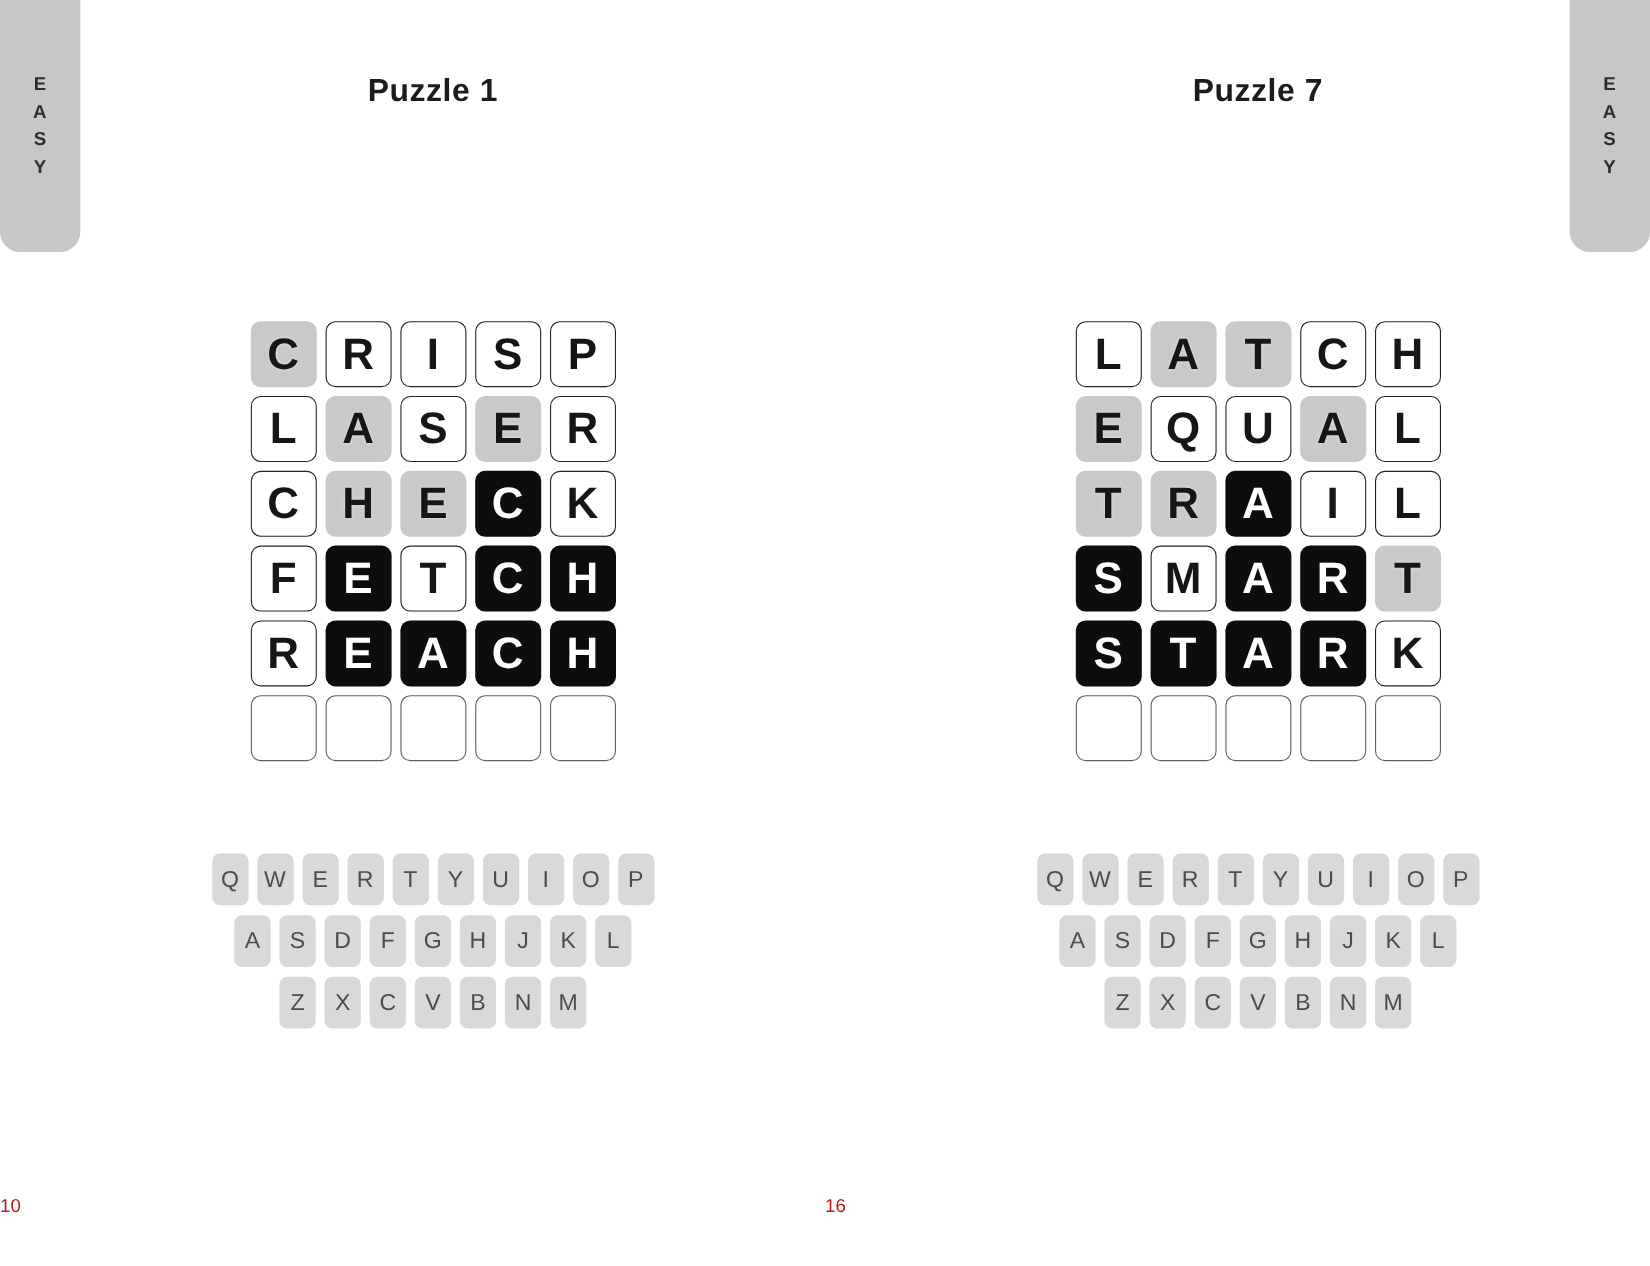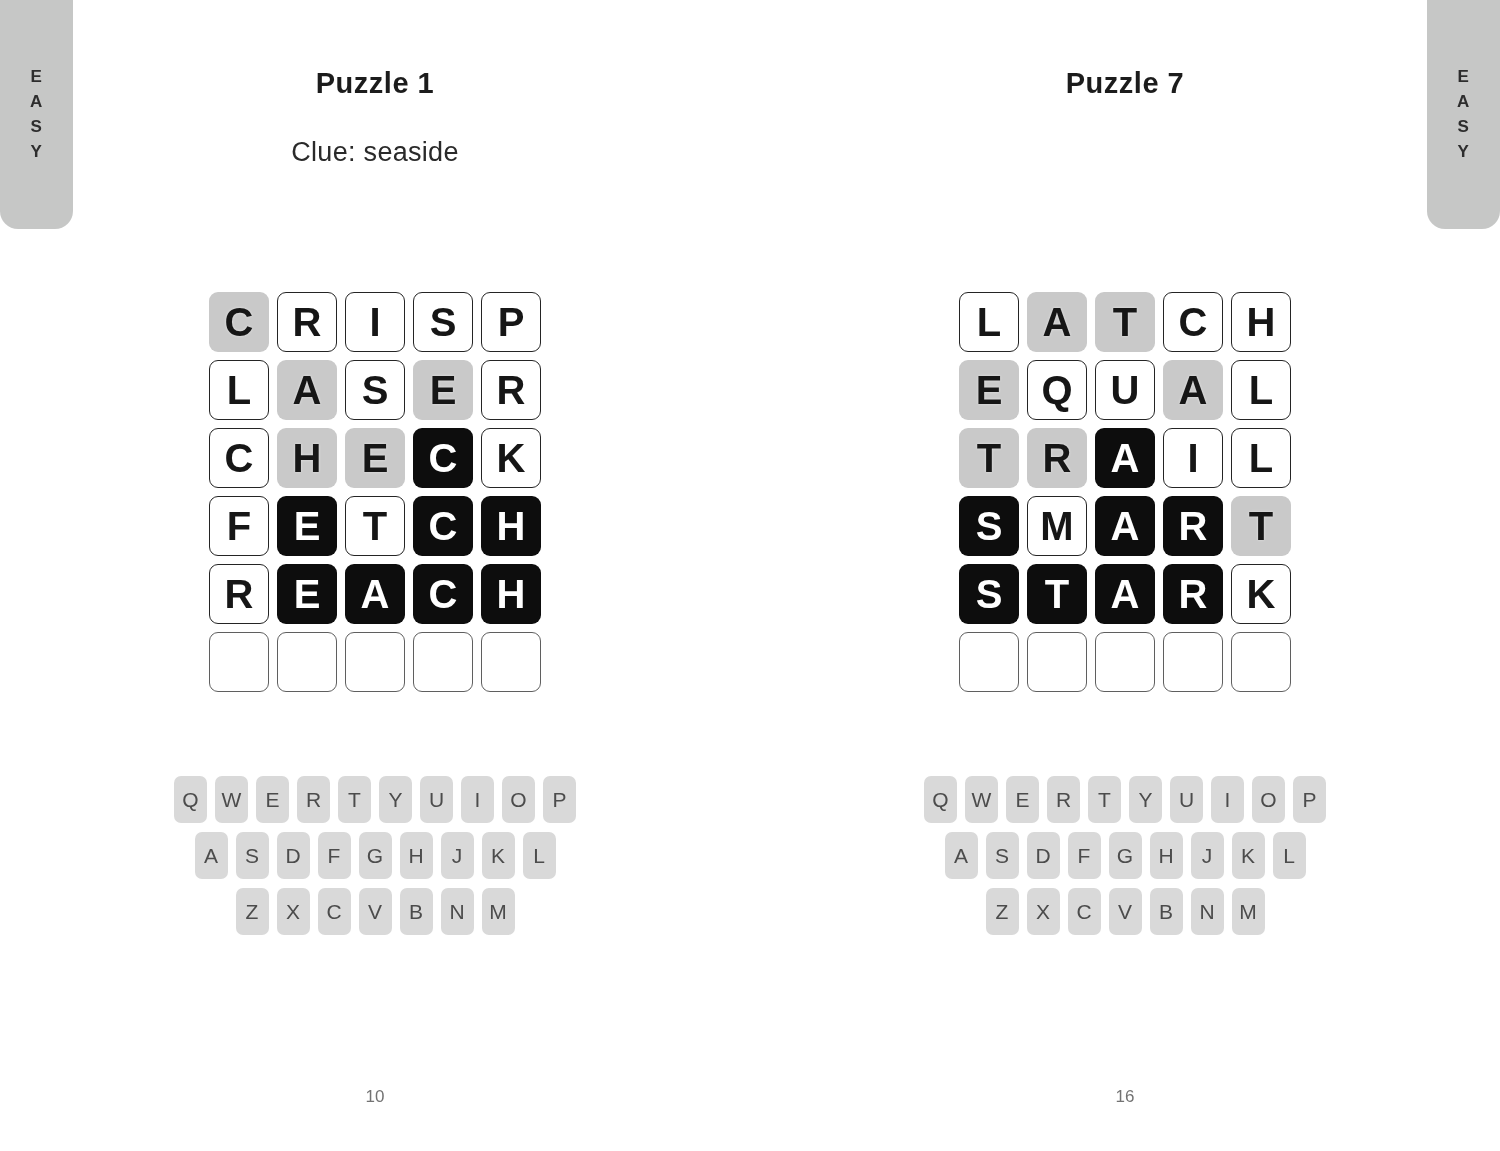--- a/index.html
+++ b/index.html
@@ -27,21 +27,21 @@
     font-size: 17px;
     font-weight: bold;
     color: #2d2d2d;
     letter-spacing: 0.5px;
   }
   .easy-tab.left  { left: 0;  border-radius: 0 0 18px 18px; }
   .easy-tab.right { right: 0; border-radius: 0 0 18px 18px; }
   .easy-tab span { line-height: 18px; }
 
   
-  .page-col { position: absolute; top: 0; width: 750px; height: 100%; }
+  .page-col { position: absolute; top: 0; width: 750px; height: 100%; padding-left: 37px; }
   .page-col.left  { left: 0; }
   .page-col.right { left: 750px; }
 
   .p-title {
     position: absolute; top: 67px; left: 0; width: 100%;
     text-align: center;
     font-size: 29px; font-weight: bold; color: #1c1c1c;
     letter-spacing: 0.5px;
   }
   .p-clue {
@@ -94,22 +94,22 @@
     border-radius: 7px;
     background: var(--key-bg, #d9d9d9);
     color: #4c4c4c;
     display: flex; align-items: center; justify-content: center;
     font-size: 21px;
     cursor: pointer;
   }
 
   .page-num {
     position: absolute; top: 1087px; left: 0; width: 100%;
-    text-align: center;
-    font-size: 17px; color: #737373;
+    text-align: left;
+    font-size: 17px; color: #b91c1c;
   }
 </style>
 </head>
 <body>
 
 <div class="sheet">
 
   <div class="easy-tab left">
     <span>E</span>
     <span>A</span>
@@ -118,21 +118,20 @@
   </div>
   <div class="easy-tab right">
     <span>E</span>
     <span>A</span>
     <span>S</span>
     <span>Y</span>
   </div>
 
   <div class="page-col left">
     <div class="p-title">Puzzle 1</div>
-    <div class="p-clue">Clue: seaside</div>
     <div class="grid">
         <div class="grid-row">
           <div class="tile tile-g">C</div>
           <div class="tile tile-w">R</div>
           <div class="tile tile-w">I</div>
           <div class="tile tile-w">S</div>
           <div class="tile tile-w">P</div>
         </div>
         <div class="grid-row">
           <div class="tile tile-w">L</div>

